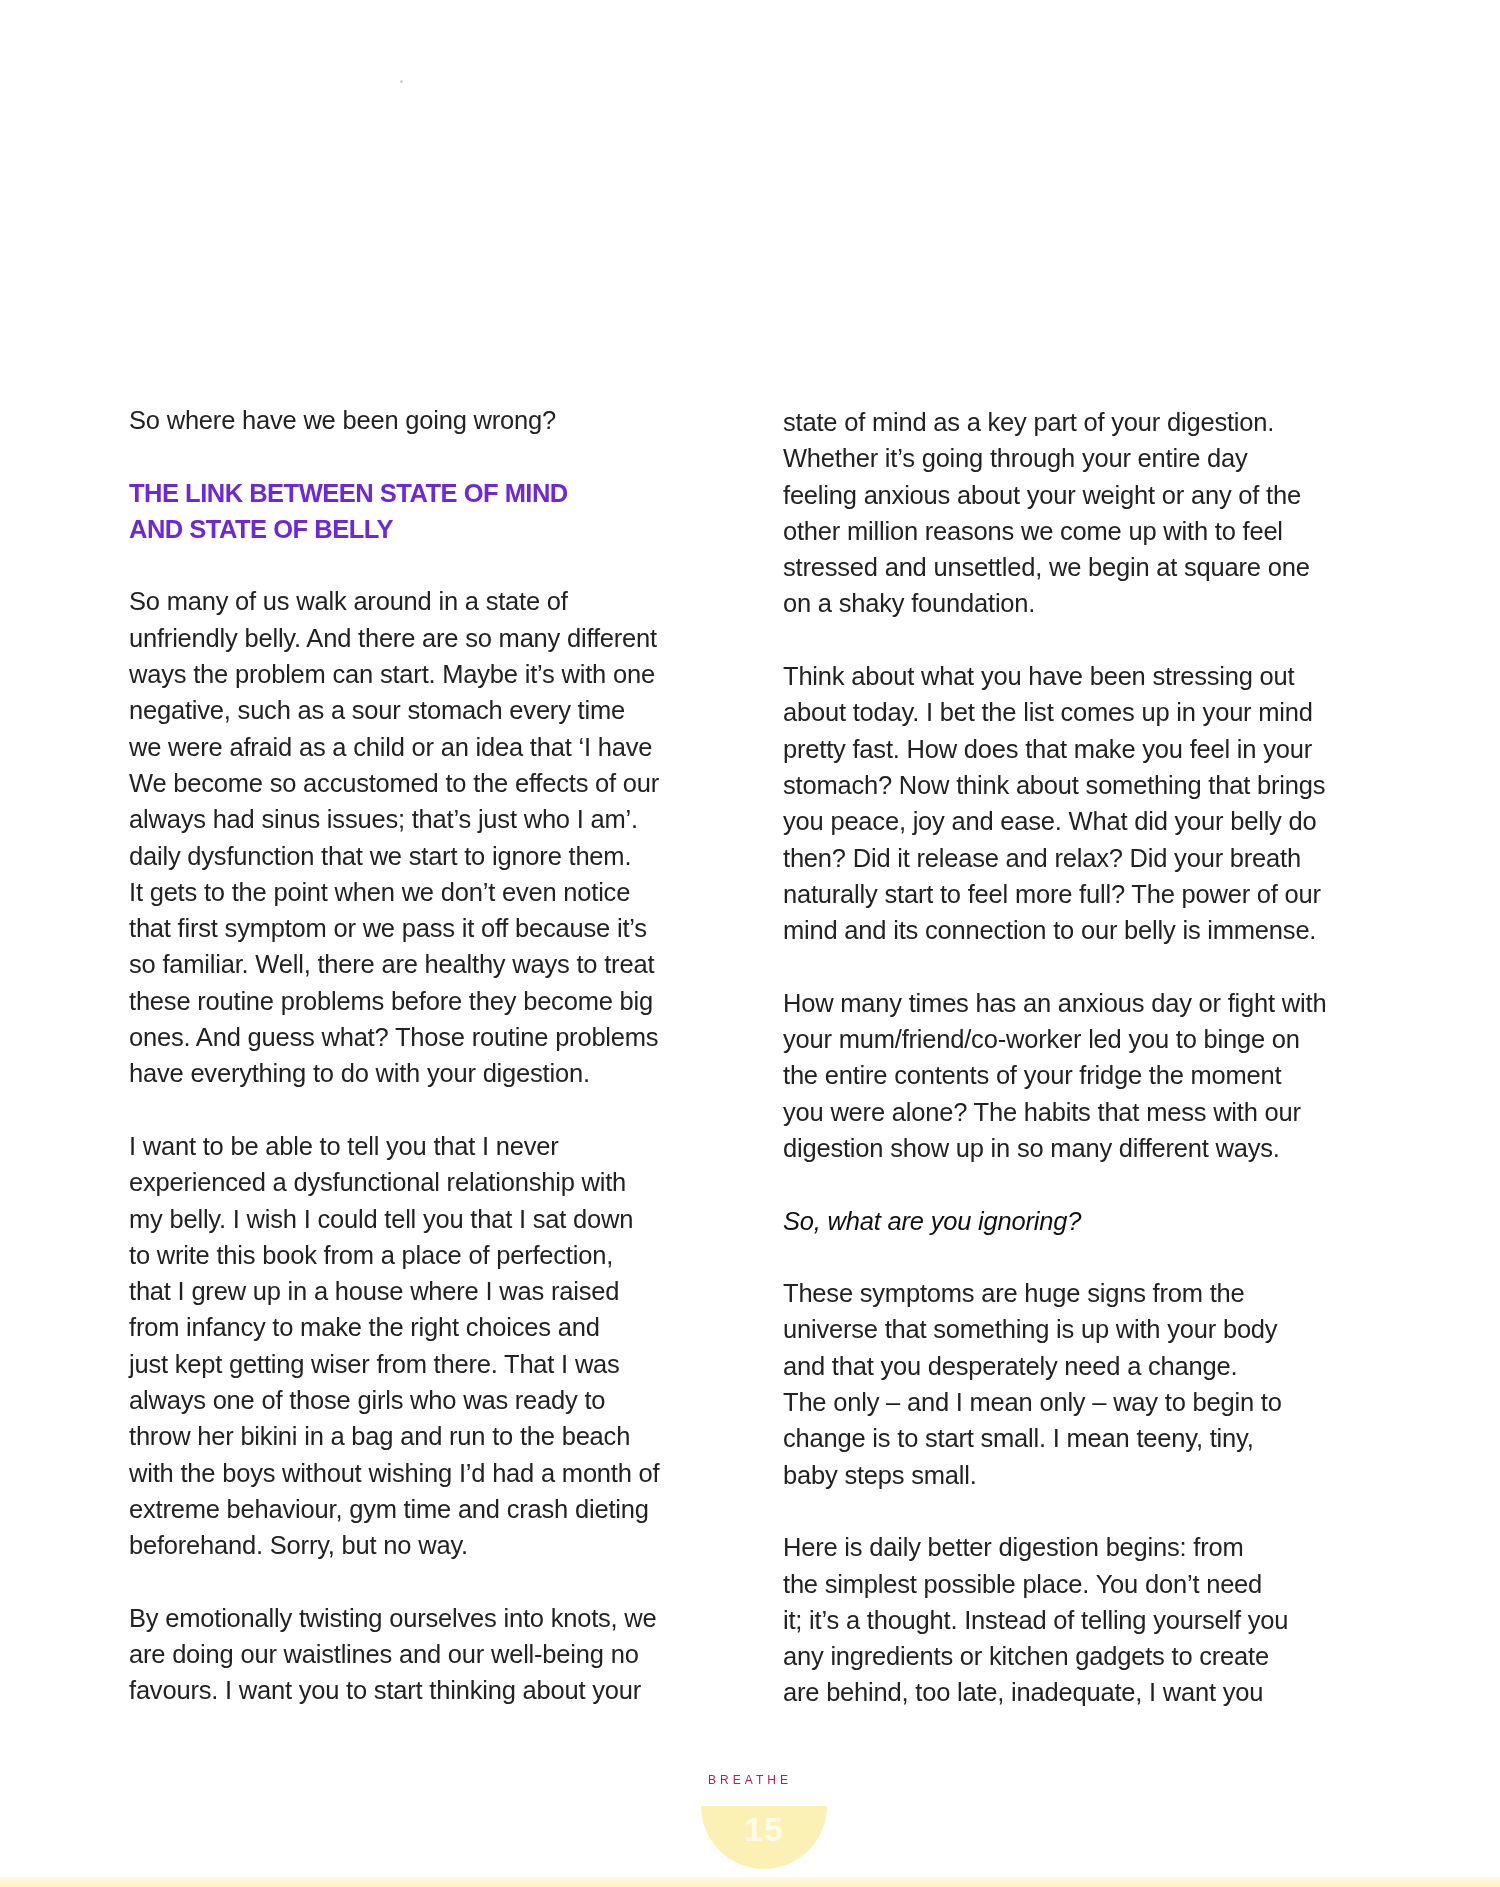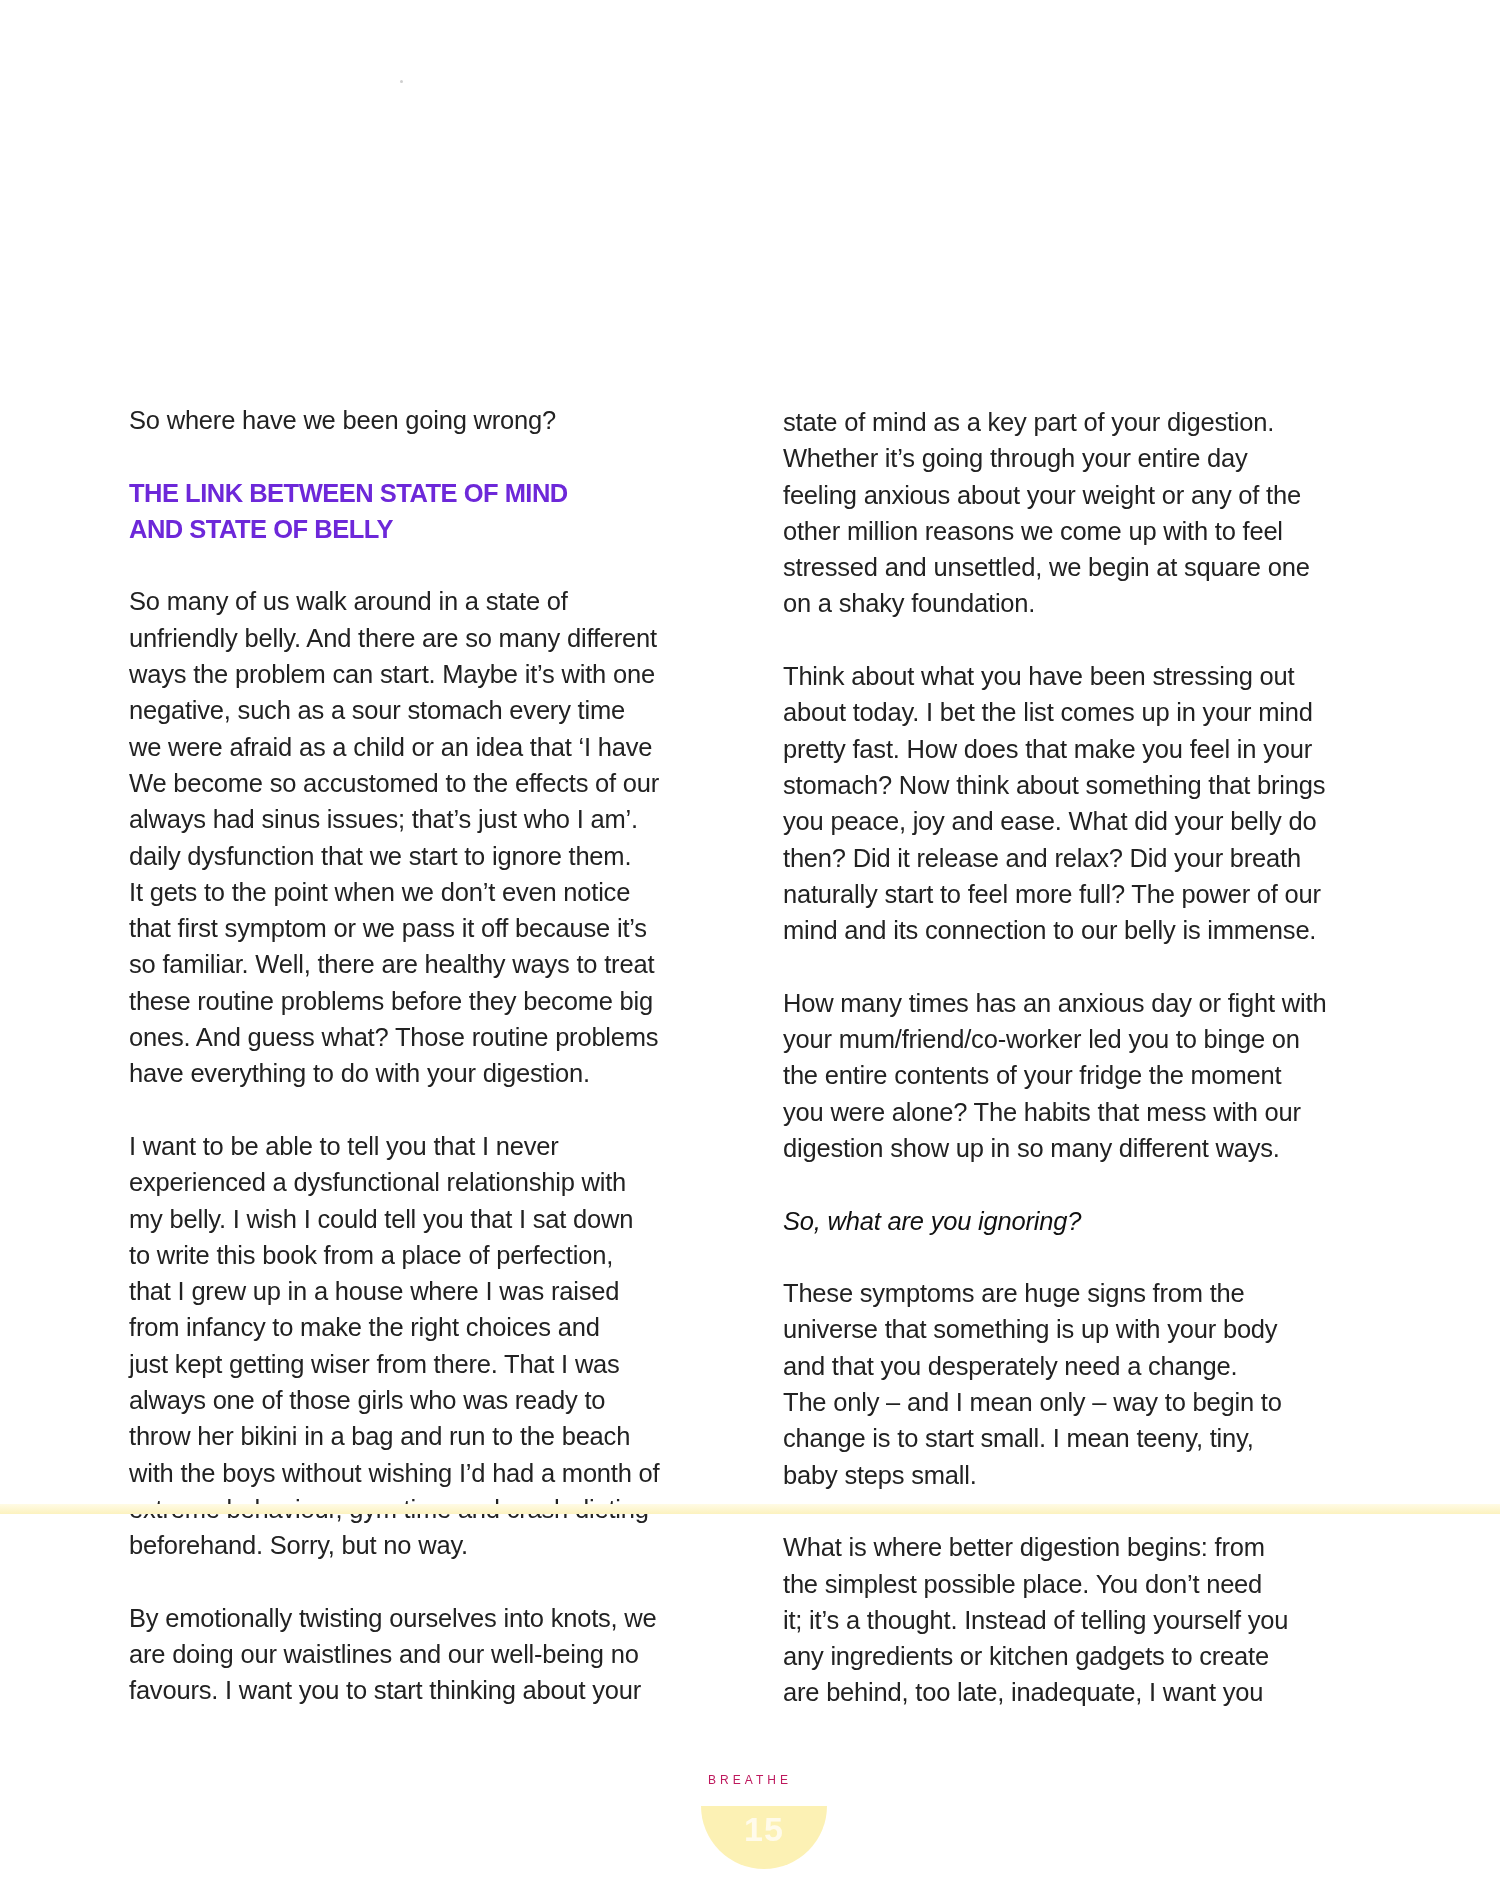--- a/index.html
+++ b/index.html
@@ -12,21 +12,21 @@
       height: 1887px;
       position: relative;
       overflow: hidden;
       font-family: "Liberation Sans", "DejaVu Sans", sans-serif;
       color: #1e1e1e;
     }
     .page {
       position: absolute;
       left: 0; top: 0;
       width: 1500px;
-      height: 1514px;
+      height: 1887px;
     }
     .column {
       position: absolute;
       top: 402px;
       font-size: 25.5px;
       line-height: 36.3px;
       letter-spacing: -0.2px;
       font-weight: 400;
       color: #222;
     }
@@ -188,21 +188,21 @@
       <span class="line">These symptoms are huge signs from the</span>
       <span class="line">universe that something is up with your body</span>
       <span class="line">and that you desperately need a change.</span>
       <span class="line">The only – and I mean only – way to begin to</span>
       <span class="line">change is to start small. I mean teeny, tiny,</span>
       <span class="line">baby steps small.</span>
     </div>
     <span class="gap"></span>
 
     <div>
-      <span class="line">What is where better digestion begins: from</span>
+      <span class="line">Here is daily better digestion begins: from</span>
       <span class="line">the simplest possible place. You don’t need</span>
       <span class="line">it; it’s a thought. Instead of telling yourself you</span>
       <span class="line">any ingredients or kitchen gadgets to create</span>
       <span class="line">are behind, too late, inadequate, I want you</span>
     </div>
   </div>
 
   <div class="footer-label">BREATHE</div>
   <div class="page-badge">
     <span class="page-number">15</span>

